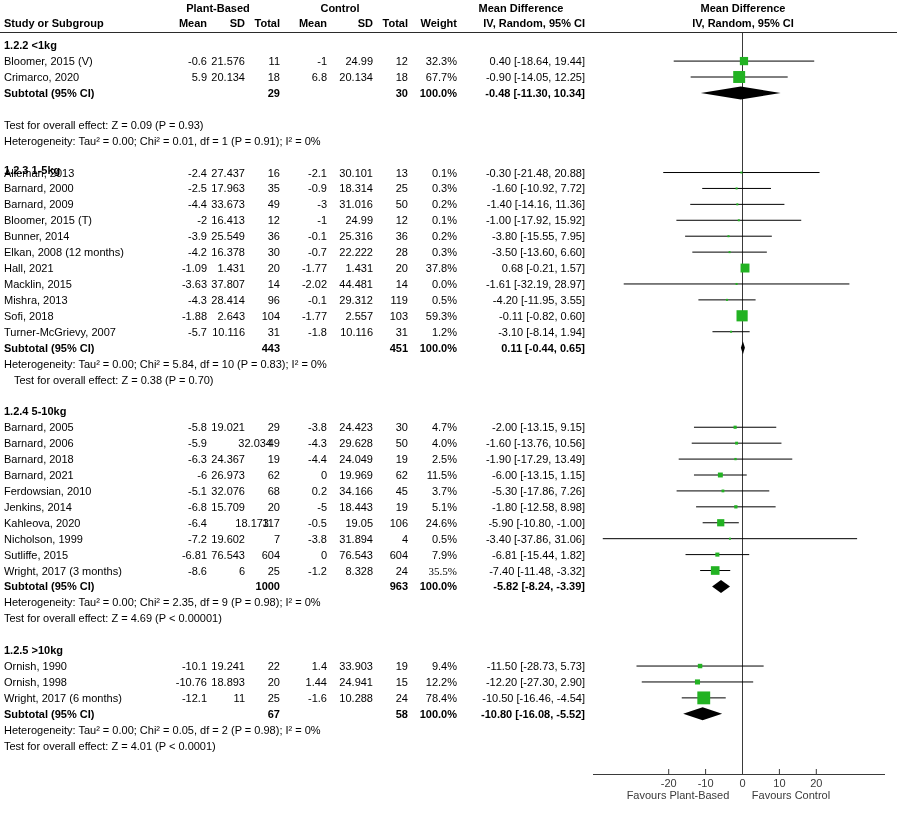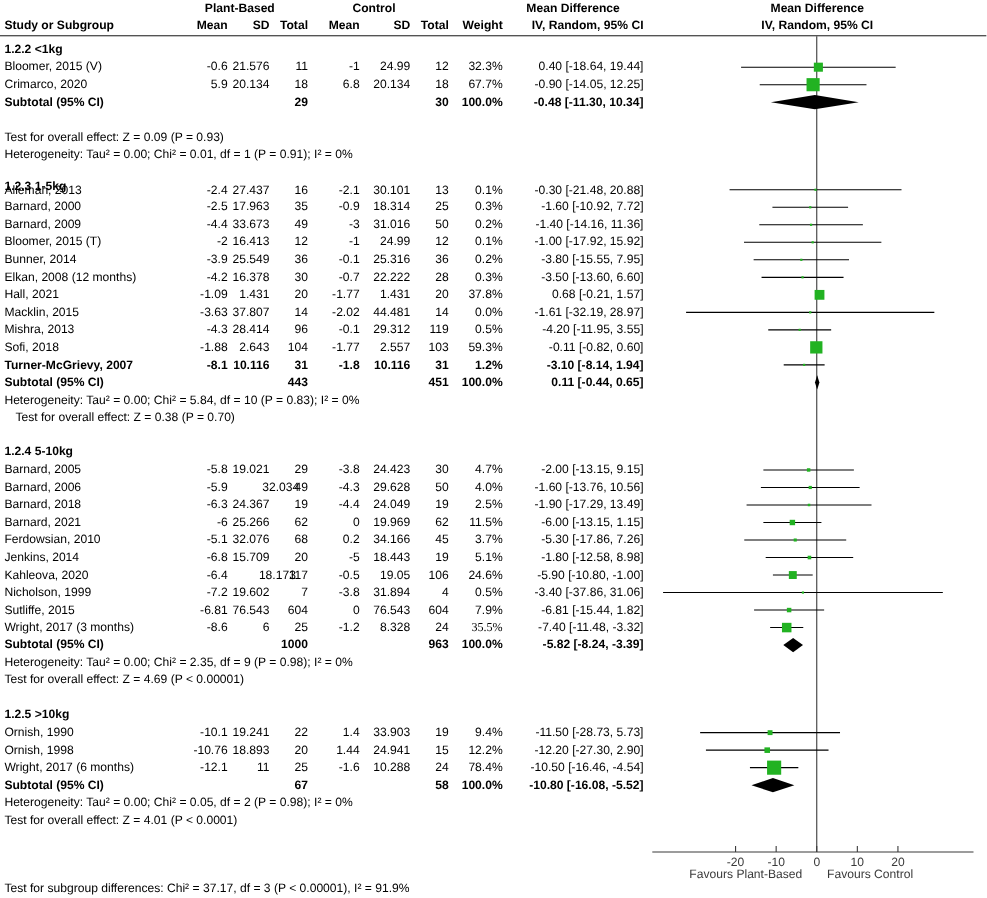--- a/index.html
+++ b/index.html
@@ -186,23 +186,23 @@
         <span class="label">Sofi, 2018</span>
         <span class="num" style="right: 690px;">-1.88</span>
         <span class="num" style="right: 652px;">2.643</span>
         <span class="num" style="right: 617px;">104</span>
         <span class="num" style="right: 570px;">-1.77</span>
         <span class="num" style="right: 524px;">2.557</span>
         <span class="num" style="right: 489px;">103</span>
         <span class="num" style="right: 440px;">59.3%</span>
         <span class="num" style="right: 312px;">-0.11 [-0.82, 0.60]</span>
       </div>
-      <div class="row " style="top: 323.76px; font-weight: bold;">
+      <div class="row " style="top: 323.76px;">
         <span class="label">Turner-McGrievy, 2007</span>
-        <span class="num" style="right: 690px;">-8.1</span>
+        <span class="num" style="right: 690px;">-5.7</span>
         <span class="num" style="right: 652px;">10.116</span>
         <span class="num" style="right: 617px;">31</span>
         <span class="num" style="right: 570px;">-1.8</span>
         <span class="num" style="right: 524px;">10.116</span>
         <span class="num" style="right: 489px;">31</span>
         <span class="num" style="right: 440px;">1.2%</span>
         <span class="num" style="right: 312px;">-3.10 [-8.14, 1.94]</span>
       </div>
       <div class="row bold" style="top: 339.68px;">
         <span class="label bold">Subtotal (95% CI)</span>
@@ -249,21 +249,21 @@
         <span class="num" style="right: 617px;">19</span>
         <span class="num" style="right: 570px;">-4.4</span>
         <span class="num" style="right: 524px;">24.049</span>
         <span class="num" style="right: 489px;">19</span>
         <span class="num" style="right: 440px;">2.5%</span>
         <span class="num" style="right: 312px;">-1.90 [-17.29, 13.49]</span>
       </div>
       <div class="row " style="top: 467.04px;">
         <span class="label">Barnard, 2021</span>
         <span class="num" style="right: 690px;">-6</span>
-        <span class="num" style="right: 652px;">25.266</span>
+        <span class="num" style="right: 652px;">26.973</span>
         <span class="num" style="right: 617px;">62</span>
         <span class="num" style="right: 570px;">0</span>
         <span class="num" style="right: 524px;">19.969</span>
         <span class="num" style="right: 489px;">62</span>
         <span class="num" style="right: 440px;">11.5%</span>
         <span class="num" style="right: 312px;">-6.00 [-13.15, 1.15]</span>
       </div>
       <div class="row " style="top: 482.96px;">
         <span class="label">Ferdowsian, 2010</span>
         <span class="num" style="right: 690px;">-5.1</span>
@@ -461,14 +461,13 @@
       <line x1="641.763" y1="681.96" x2="753.201" y2="681.96" stroke="#000000" stroke-width="1"></line>
       <rect x="694.9496838664969" y="679.427683866497" width="5.064632267006164" height="5.064632267006164" fill="#22B222"></rect>
       <line x1="681.7626" y1="697.8800000000001" x2="725.7474" y2="697.8800000000001" stroke="#000000" stroke-width="1"></line>
       <rect x="697.3355763498582" y="691.4605763498583" width="12.83884730028362" height="12.83884730028362" fill="#22B222"></rect>
       <polygon points="683.1648,713.8000000000001 702.648,707.3000000000001 722.1312,713.8000000000001 702.648,720.3000000000001" fill="#000000"></polygon>
     </svg>
 
   <span class="favours" style="left:678px;">Favours Plant-Based</span>
   <span class="favours" style="left:791px;">Favours Control</span>
 
-  <span id="footer-note">Test for subgroup differences: Chi² = 37.17, df = 3 (P &lt; 0.00001), I² = 91.9%</span>
 </div>
 
 </body></html>

